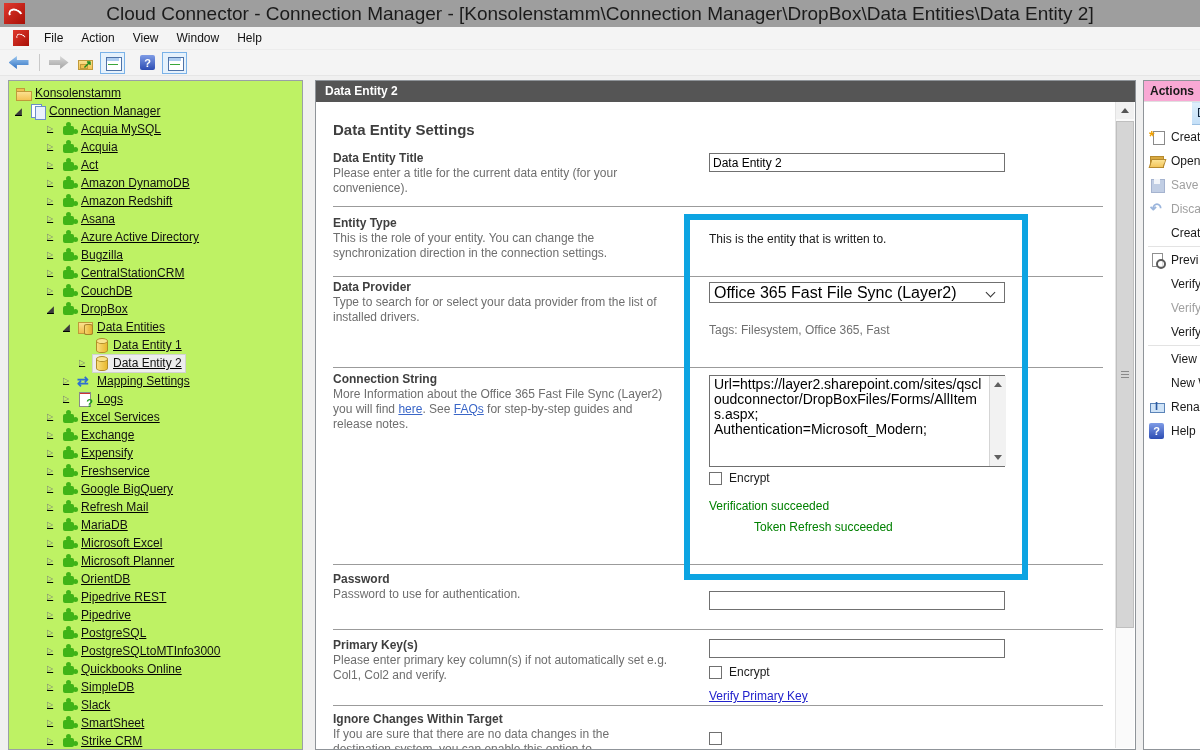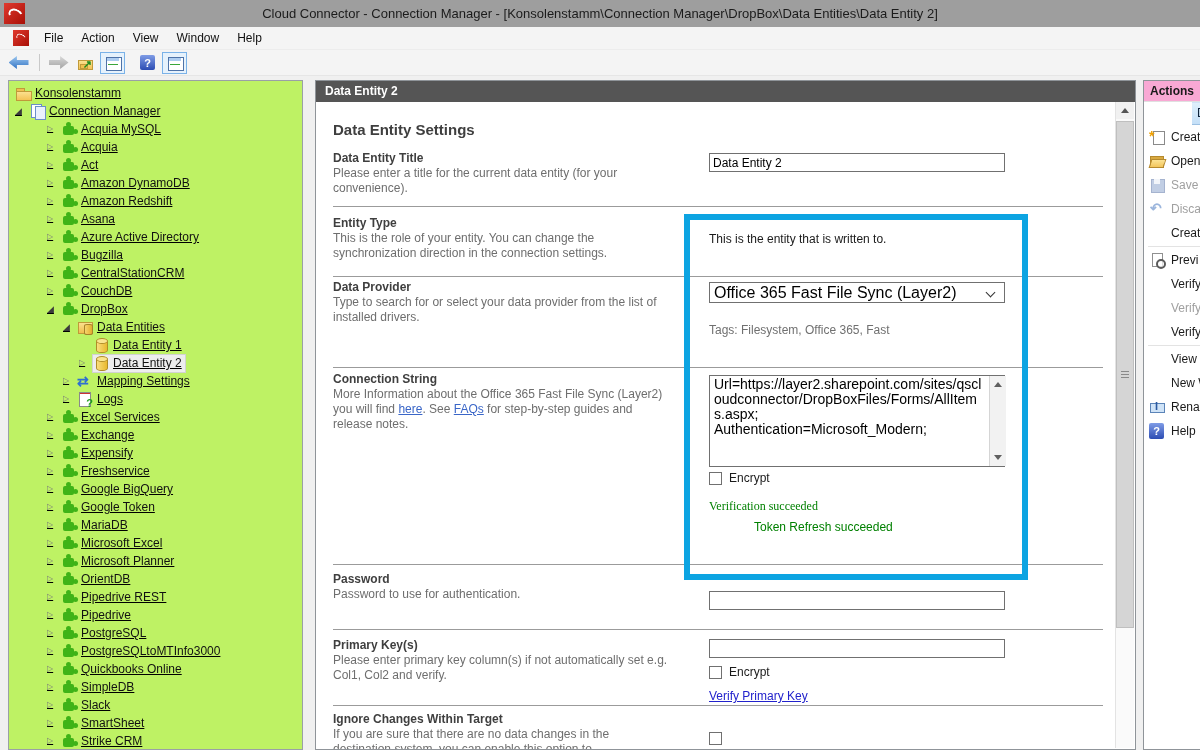--- a/index.html
+++ b/index.html
@@ -3,21 +3,21 @@
 <meta charset="utf-8">
 <style>
   * { margin:0; padding:0; box-sizing:border-box; }
   html,body { width:1200px; height:750px; overflow:hidden; }
   body { background:#f0f0f0; font-family:"Liberation Sans", sans-serif; position:relative; }
 
   
   .titlebar { position:absolute; left:0; top:0; width:1200px; height:27px; background:#9e9e9e; display:flex; align-items:center; }
   .logo { width:21px; height:21px; margin-left:4px; background:linear-gradient(135deg,#e03a2f,#a80f06); position:relative; flex:none; }
   .logo::after { content:""; position:absolute; left:4px; top:6px; width:11px; height:7px; border:2px solid #fff; border-radius:50%; border-bottom-color:transparent; border-right-color:transparent; transform:rotate(25deg); }
-  .titletext { position:absolute; left:0; right:0; text-align:center; font-size:13px; color:#1b1b1b; white-space:nowrap; }
+  .titletext { position:absolute; left:0; right:0; text-align:center; font-size:19px; color:#1b1b1b; white-space:nowrap; }
 
   
   .menubar { position:absolute; left:0; top:27px; width:1200px; height:23px; background:#f4f4f4; display:flex; align-items:center; border-bottom:1px solid #ececec; }
   .menubar .logo2 { width:16px; height:16px; margin:0 6px 0 13px; background:linear-gradient(135deg,#e03a2f,#a80f06); position:relative; flex:none; }
   .logo2::after { content:""; position:absolute; left:3px; top:4px; width:8px; height:5px; border:1.5px solid #fff; border-radius:50%; border-bottom-color:transparent; border-right-color:transparent; transform:rotate(25deg); }
   .menu-item { font-size:12px; color:#111; padding:3px 9px; cursor:default; }
 
   
   .toolbar { position:absolute; left:0; top:50px; width:1200px; height:26px; background:#f4f4f4; display:flex; align-items:center; padding-left:6px; border-bottom:1px solid #e6e6e6; }
   .tbtn { height:22px; min-width:25px; display:inline-flex; align-items:center; justify-content:center; border:1px solid transparent; margin-right:2px; background:transparent; }
@@ -338,21 +338,21 @@
       <span class="exp">▷</span>
       <span class="core">
         <span class="ic ic-puzzle-icon"></span>
         <span>Google BigQuery</span>
       </span>
     </div>
     <div class="trow" style="padding-left: 38px;">
       <span class="exp">▷</span>
       <span class="core">
         <span class="ic ic-puzzle-icon"></span>
-        <span>Google Token</span>
+        <span>Refresh Mail</span>
       </span>
     </div>
     <div class="trow" style="padding-left: 38px;">
       <span class="exp">▷</span>
       <span class="core">
         <span class="ic ic-puzzle-icon"></span>
         <span>MariaDB</span>
       </span>
     </div>
     <div class="trow" style="padding-left: 38px;">
@@ -488,21 +488,21 @@
         <div class="connbox">Url=https://layer2.sharepoint.com/sites/qscloudconnector/DropBoxFiles/Forms/AllItems.aspx;
 Authentication=Microsoft_Modern;</div>
         <div class="vsb" style="top:8px; height:90px; right:1px;">
           <span class="a-up"></span>
           <span class="a-dn"></span>
         </div>
         <label class="chkrow" style="top:103px;">
           <span class="chk"></span>
           <span class="chklabel">Encrypt</span>
         </label>
-        <div class="green" style="top: 131px; color: rgb(0, 128, 0); font-family: Liberation Serif, serif;">Verification succeeded</div>
+        <div class="green" style="top: 131px; color: rgb(0, 128, 0);">Verification succeeded</div>
         <div class="green" style="top: 152px; color: rgb(0, 128, 0); margin-left: 45px;">Token Refresh succeeded</div>
       </div>
     </div>
 
     <div class="sec s5">
       <div class="lcol">
         <div class="slabel">Password</div>
         <div class="sdesc">Password to use for authentication.</div>
       </div>
       <div class="ccol">

